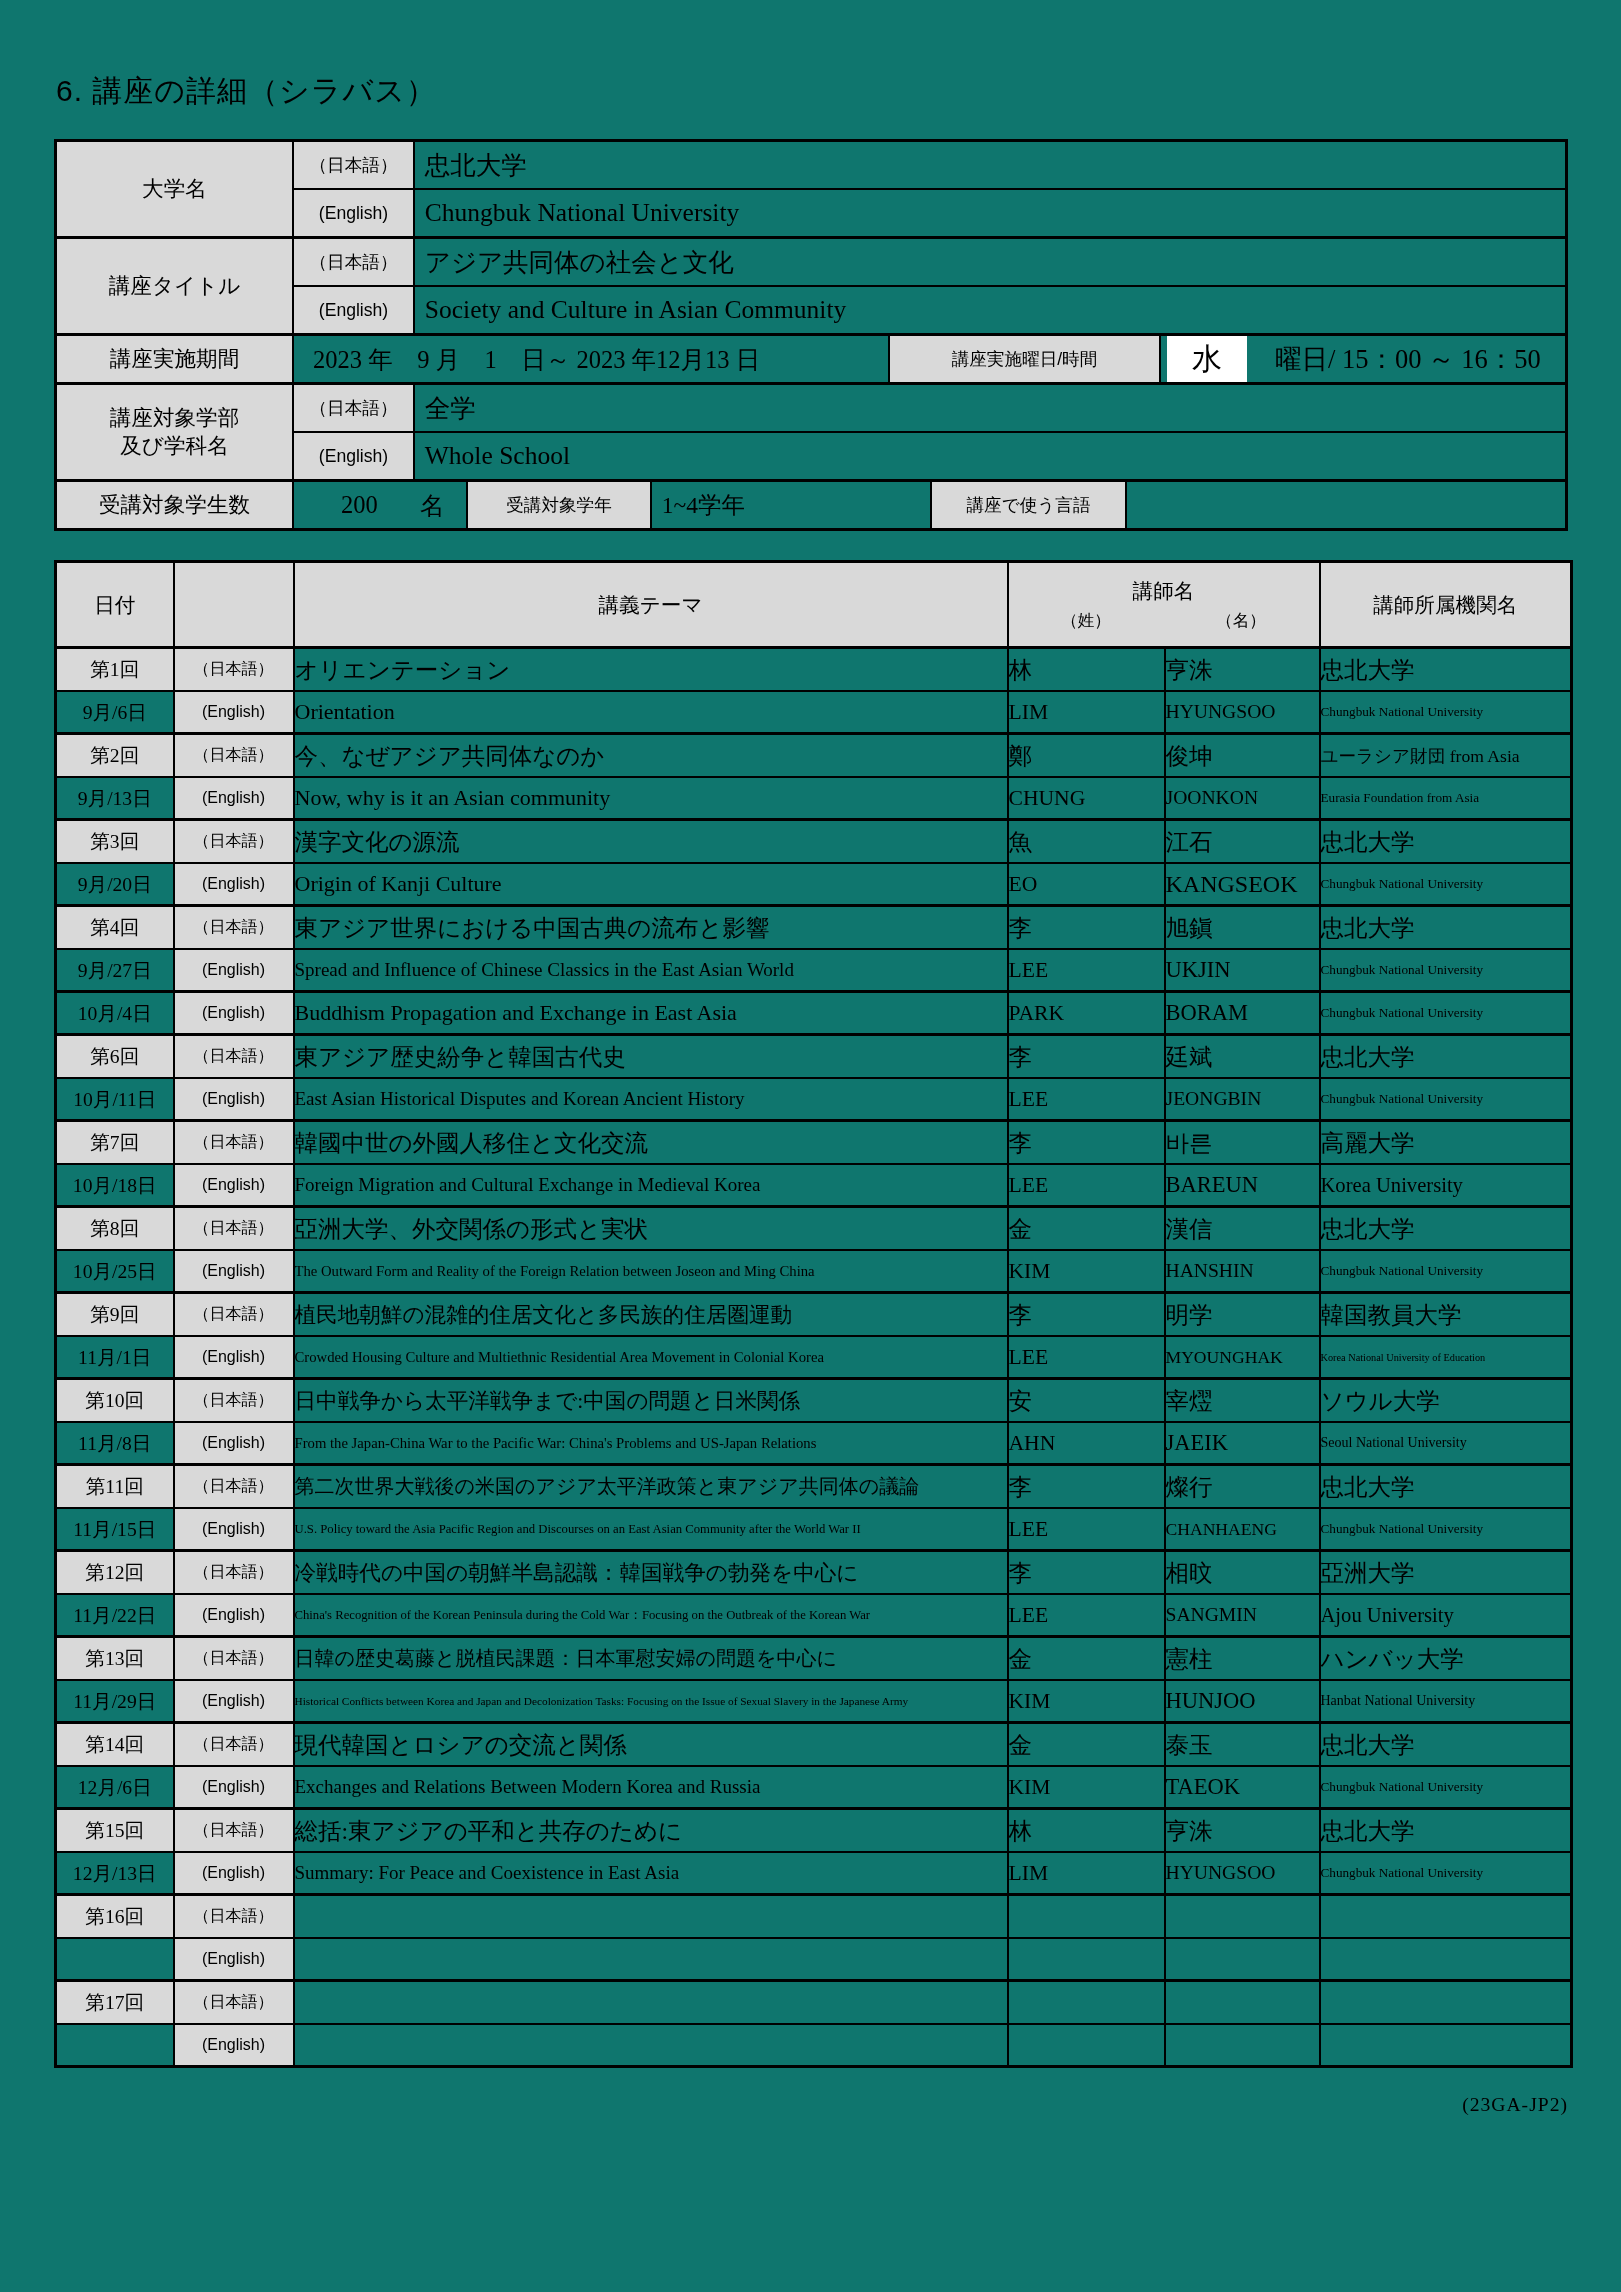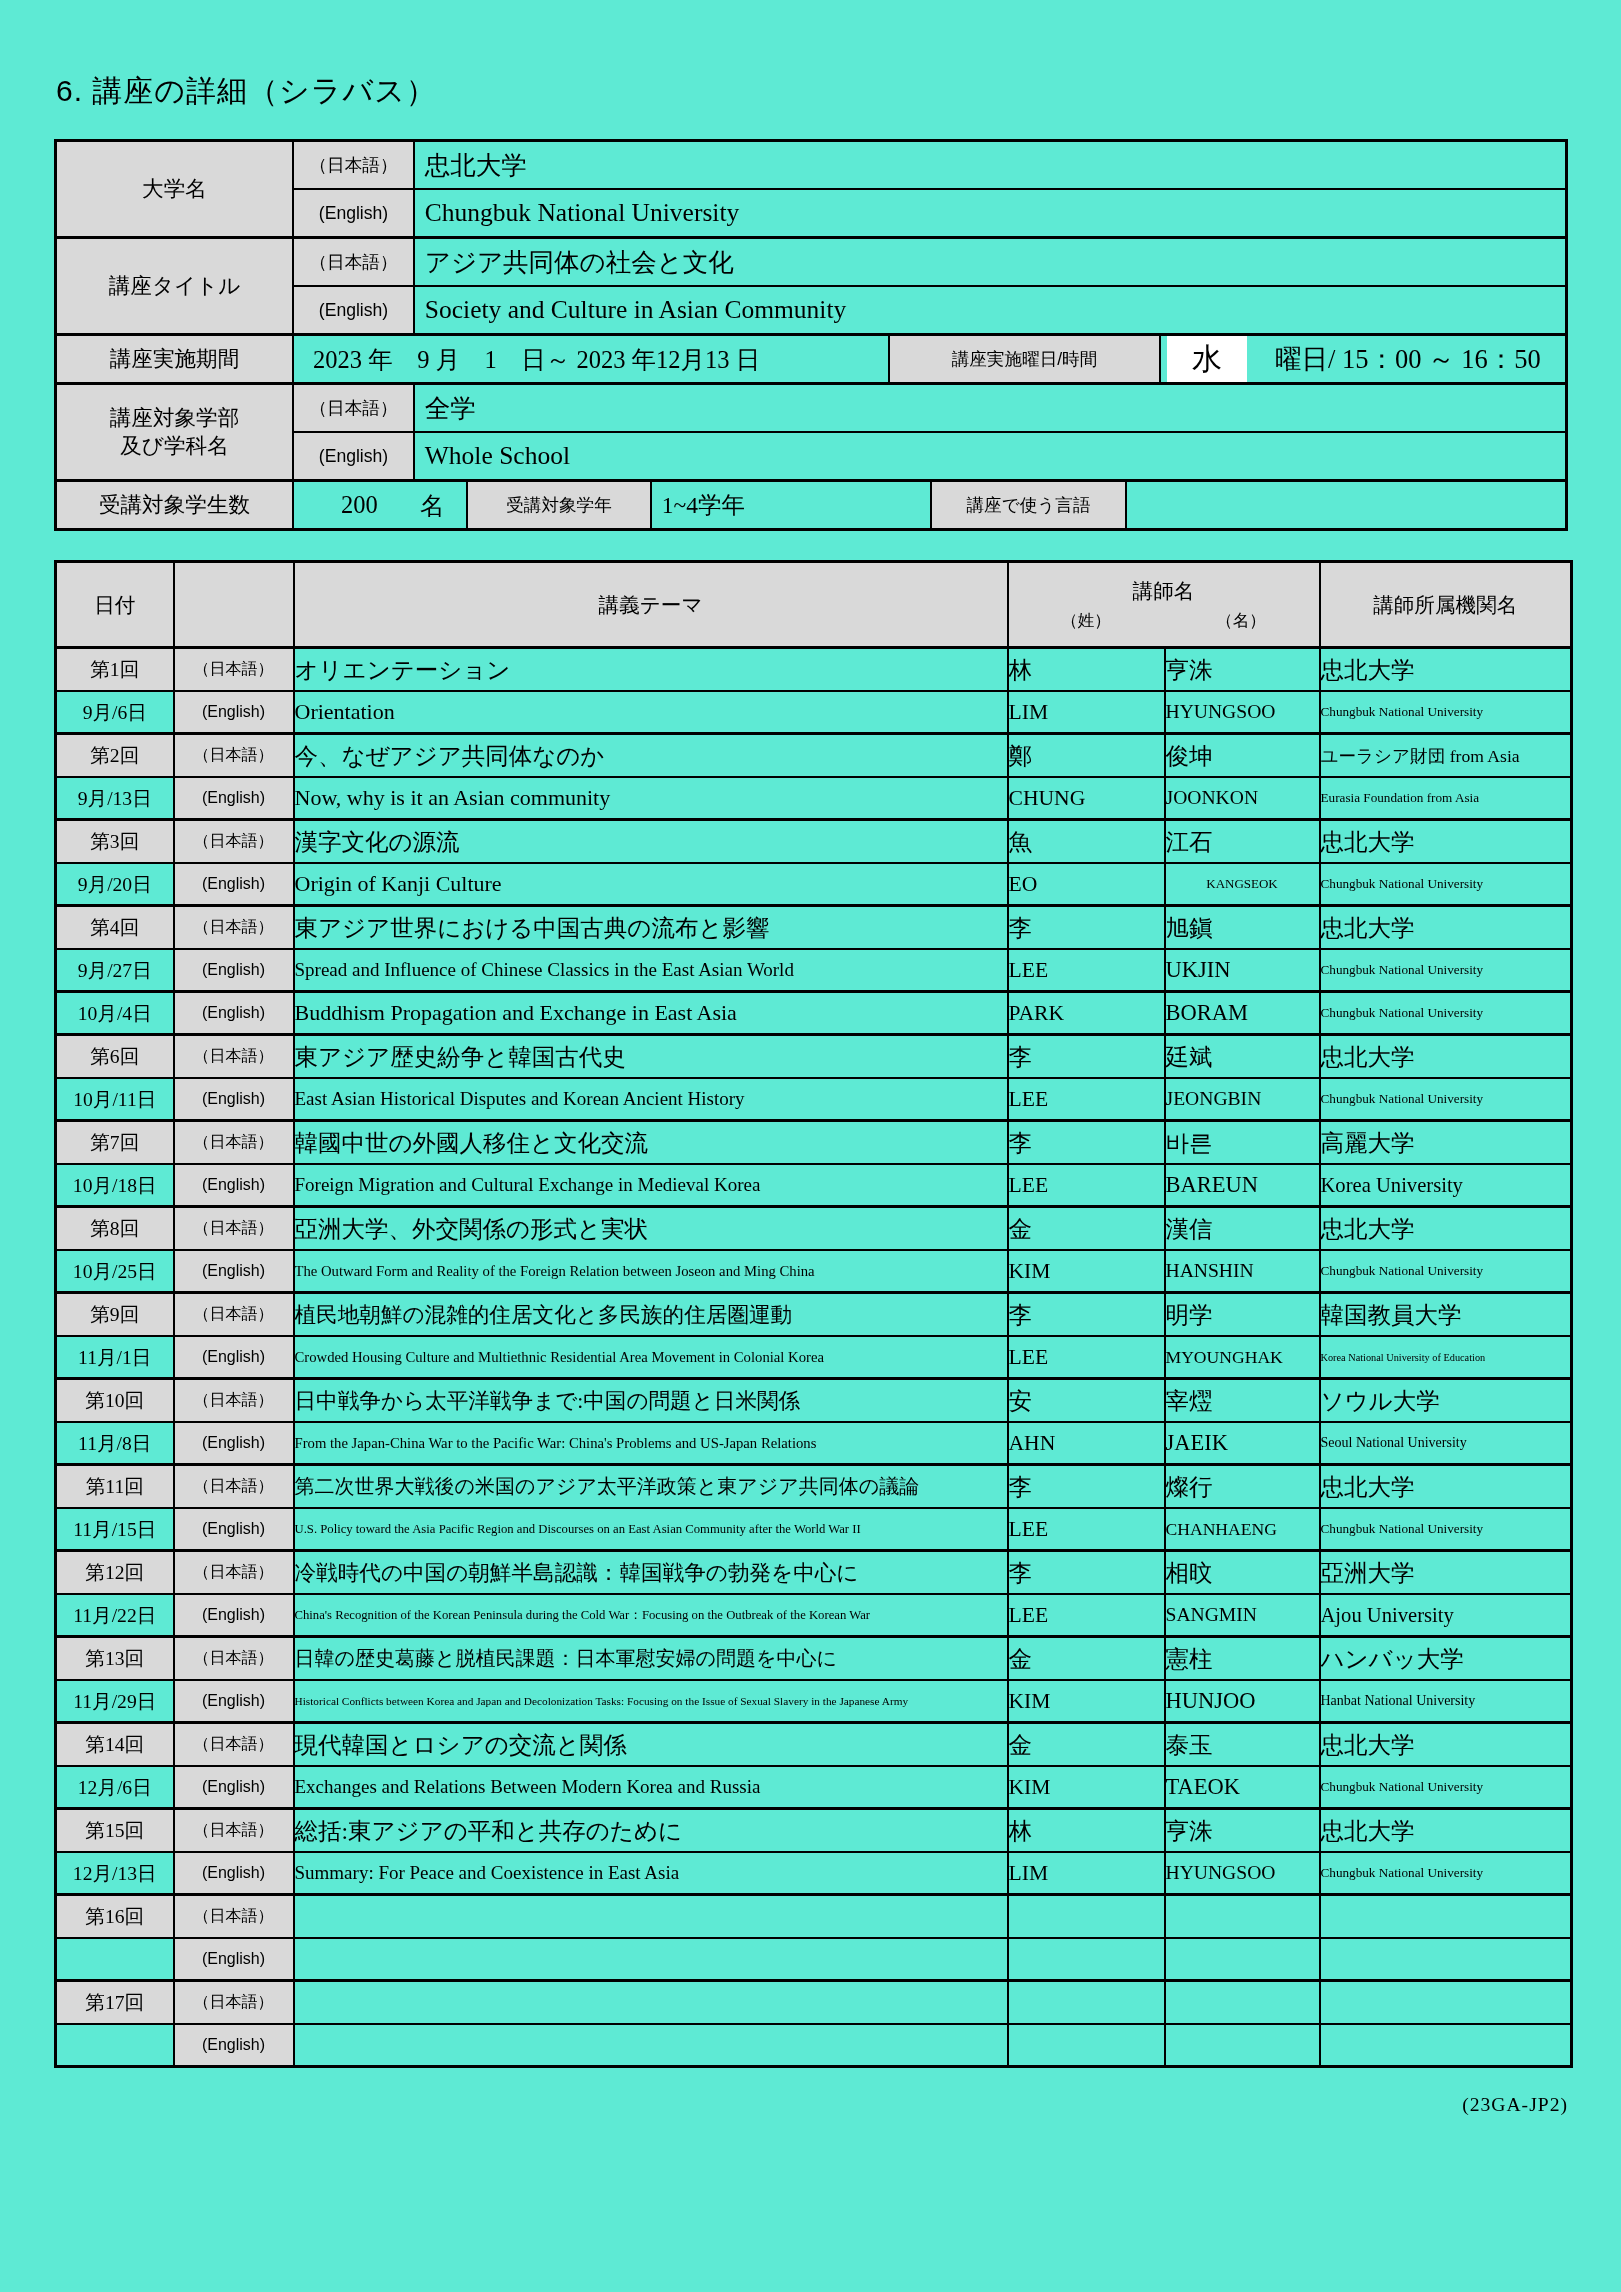--- a/index.html
+++ b/index.html
@@ -1,16 +1,16 @@
 <!DOCTYPE html>
 <html><head>
 <meta charset="utf-8">
 <style>
   html,body{margin:0;padding:0;background:#e8e8e8;}
-  .page{position:relative;width:1621px;height:2293px;background:#5eead4;margin:0 auto;overflow:hidden;
+  .page{position:relative;width:1621px;height:2293px;background:#0f766e;margin:0 auto;overflow:hidden;
         font-family:"Liberation Serif","DejaVu Serif",serif;color:#000;}
   .content{position:absolute;left:54px;top:0;width:1514px;}
   h1.title{font-family:"Liberation Sans","DejaVu Sans",sans-serif;font-weight:normal;
            font-size:30px;margin:71px 0 27.4px 2px;letter-spacing:1px;}
 
   
   .info-table{border:3.9px solid #000;width:1514px;box-sizing:border-box;}
   .isec{display:flex;border-top:3.9px solid #000;}
   .isec:first-child{border-top:0;}
   .ilabel{background:#d9d9d9;display:flex;flex-direction:column;align-items:center;justify-content:center;
@@ -200,21 +200,21 @@
             <td class="c-theme" style="font-size: 23.5px;">漢字文化の源流</td>
             <td class="c-name" style="font-size: 23.5px;">魚</td>
             <td class="c-name" style="font-size: 23.5px;">江石</td>
             <td class="c-aff" style="font-size: 23.5px;">忠北大学</td>
           </tr>
           <tr class="row-en">
             <td class="c-date" style="font-size: 19.6px;">9月/20日</td>
             <td class="c-lang gray">(English)</td>
             <td class="c-theme" style="font-size: 22px;">Origin of Kanji Culture</td>
             <td class="c-name" style="font-size: 21.6px;">EO</td>
-            <td class="c-name" style="font-size: 13px; text-align: center;">KANGSEOK</td>
+            <td class="c-name" style="font-size: 24px;">KANGSEOK</td>
             <td class="c-aff" style="font-size: 13.2px;">Chungbuk National University</td>
           </tr>
           <tr class="row-jp">
             <td class="c-round gray" style="font-size: 19.6px;">第4回</td>
             <td class="c-lang gray">（日本語）</td>
             <td class="c-theme" style="font-size: 23.5px;">東アジア世界における中国古典の流布と影響</td>
             <td class="c-name" style="font-size: 23.5px;">李</td>
             <td class="c-name" style="font-size: 23.5px;">旭鎭</td>
             <td class="c-aff" style="font-size: 23.5px;">忠北大学</td>
           </tr>

